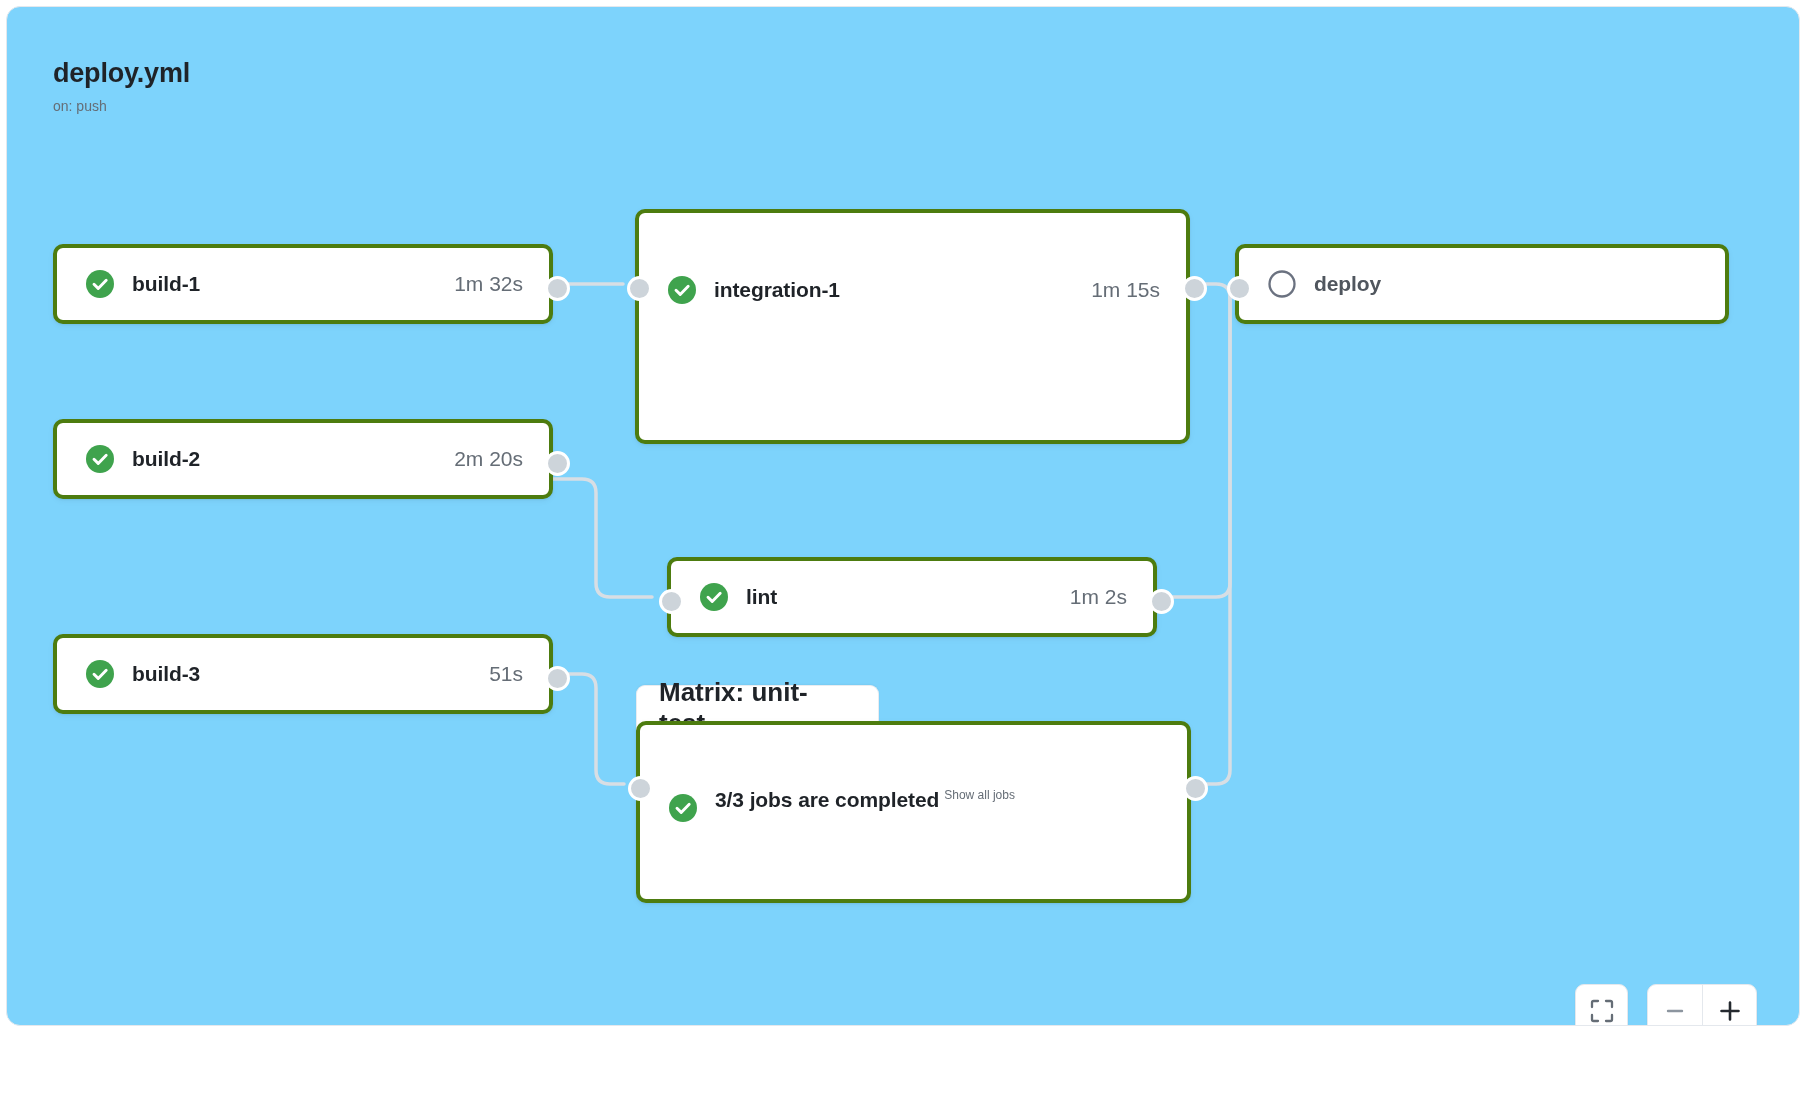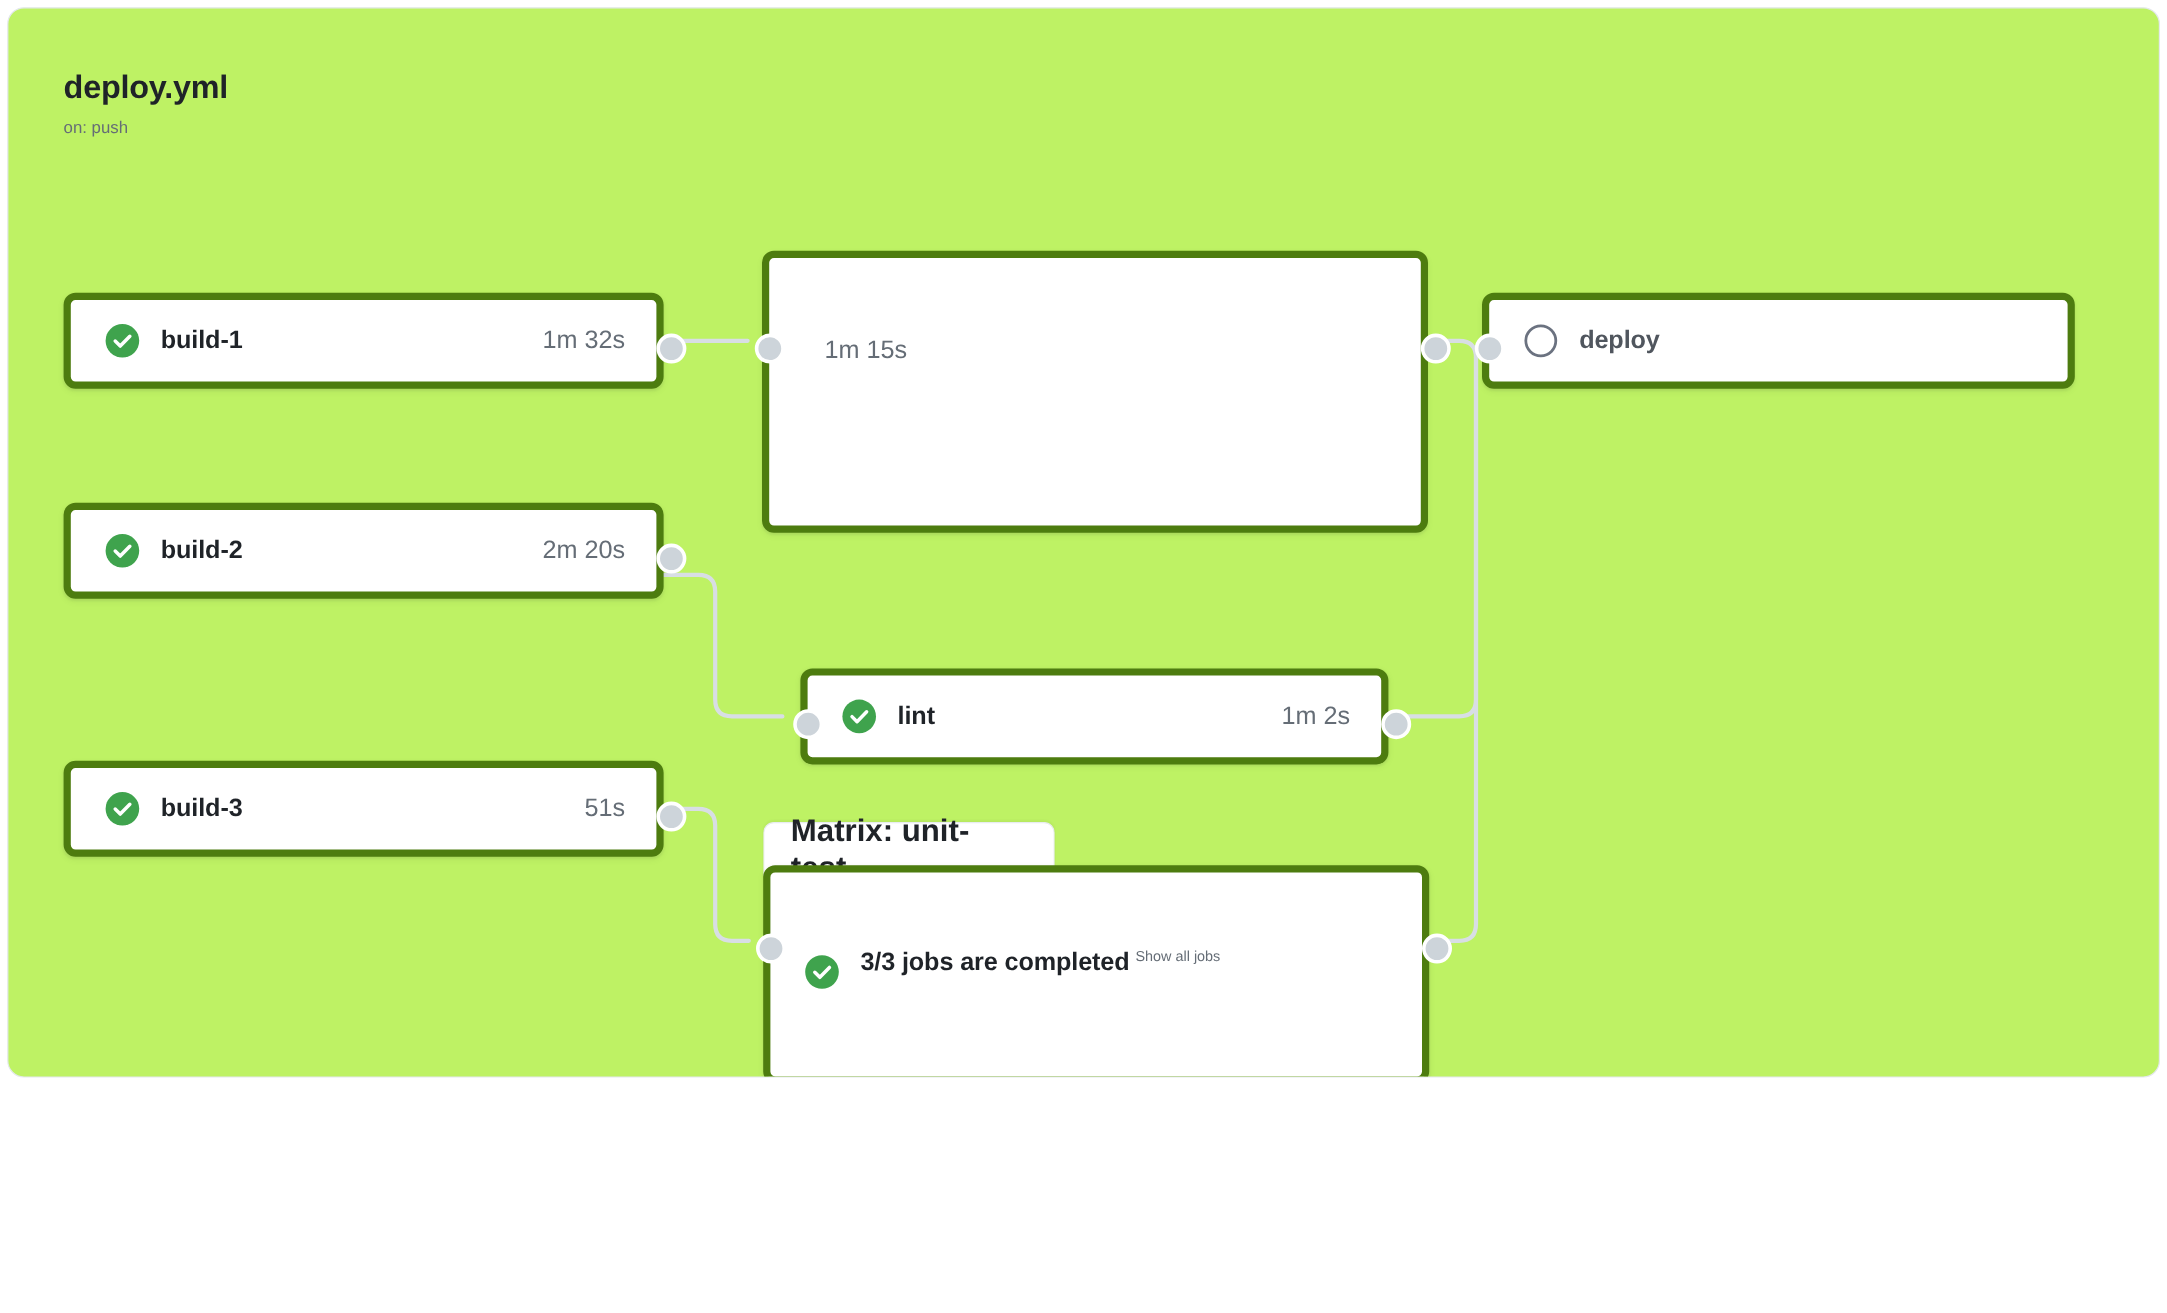--- a/index.html
+++ b/index.html
@@ -11,22 +11,22 @@
   #stage {
     position: relative;
     width: 1806px; height: 1094px;
     overflow: hidden;
     background: #ffffff;
   }
   
   .canvas-panel {
     position: absolute;
     left: 6px; top: 6px;
-    width: 1794px; height: 892px;
-    background: #bef264;
+    width: 1794px; height: 1020px;
+    background: #7dd3fc;
     border: 1px solid #e4e8ed;
     border-radius: 14px;
     overflow: hidden;
   }
   
   .wf-header { position: absolute; left: 46px; top: 50px; }
   .wf-title {
     font-size: 27px; font-weight: bold; color: #1f2328;
     letter-spacing: -0.2px; line-height: 1.2;
   }
@@ -35,21 +35,21 @@
   }
 
   
   #edges { position: absolute; left: 0; top: 0; width: 1794px; height: 1082px; }
   .edge-path { fill: none; stroke: #d8dee4; stroke-width: 3.5; stroke-linecap: round; }
 
   
   .node {
     position: absolute;
     background: #ffffff;
-    border: 6px solid #4d7c0f;
+    border: 4px solid #4d7c0f;
     border-radius: 10px;
     box-shadow: 0 1px 2px rgba(27,31,36,0.07), 0 2px 6px rgba(27,31,36,0.05);
   }
   .job-row {
     display: flex; align-items: center;
     height: 100%;
     padding: 0 26px 0 28px;
   }
   .group .job-row { height: 84px; }
   .job-left { display: flex; align-items: center; gap: 17px; flex: 1 1 auto; min-width: 0; }
@@ -193,20 +193,27 @@
           </svg>
           <span class="job-name">build-3</span>
         </div>
         <span class="job-dur">51s</span>
       </div>
       <div class="port" style="left:500px; top:40px;"></div>
     </div>
 
     <div class="node group" style="left:628px; top:202px; width:555px; height:235px; padding-top:35px;">
       <div class="job-row">
+        <div class="job-left">
+          <svg class="sicon" width="30" height="30" viewBox="0 0 30 30">
+            <circle cx="15" cy="15" r="14" fill="#3fa34d"></circle>
+            <path d="M9 15.2 L13.2 19.4 L21.2 11.2" fill="none" stroke="#fff" stroke-width="2.9" stroke-linecap="round" stroke-linejoin="round"></path>
+          </svg>
+          <span class="job-name">integration-1</span>
+        </div>
         <span class="job-dur">1m 15s</span>
       </div>
       <div class="port" style="left:0px; top:75px;"></div>
       <div class="port" style="left:555px; top:75px;"></div>
     </div>
 
     <div class="node" style="left:660px; top:550px; width:490px; height:80px;">
       <div class="job-row">
         <div class="job-left">
           <svg class="sicon" width="30" height="30" viewBox="0 0 30 30">

